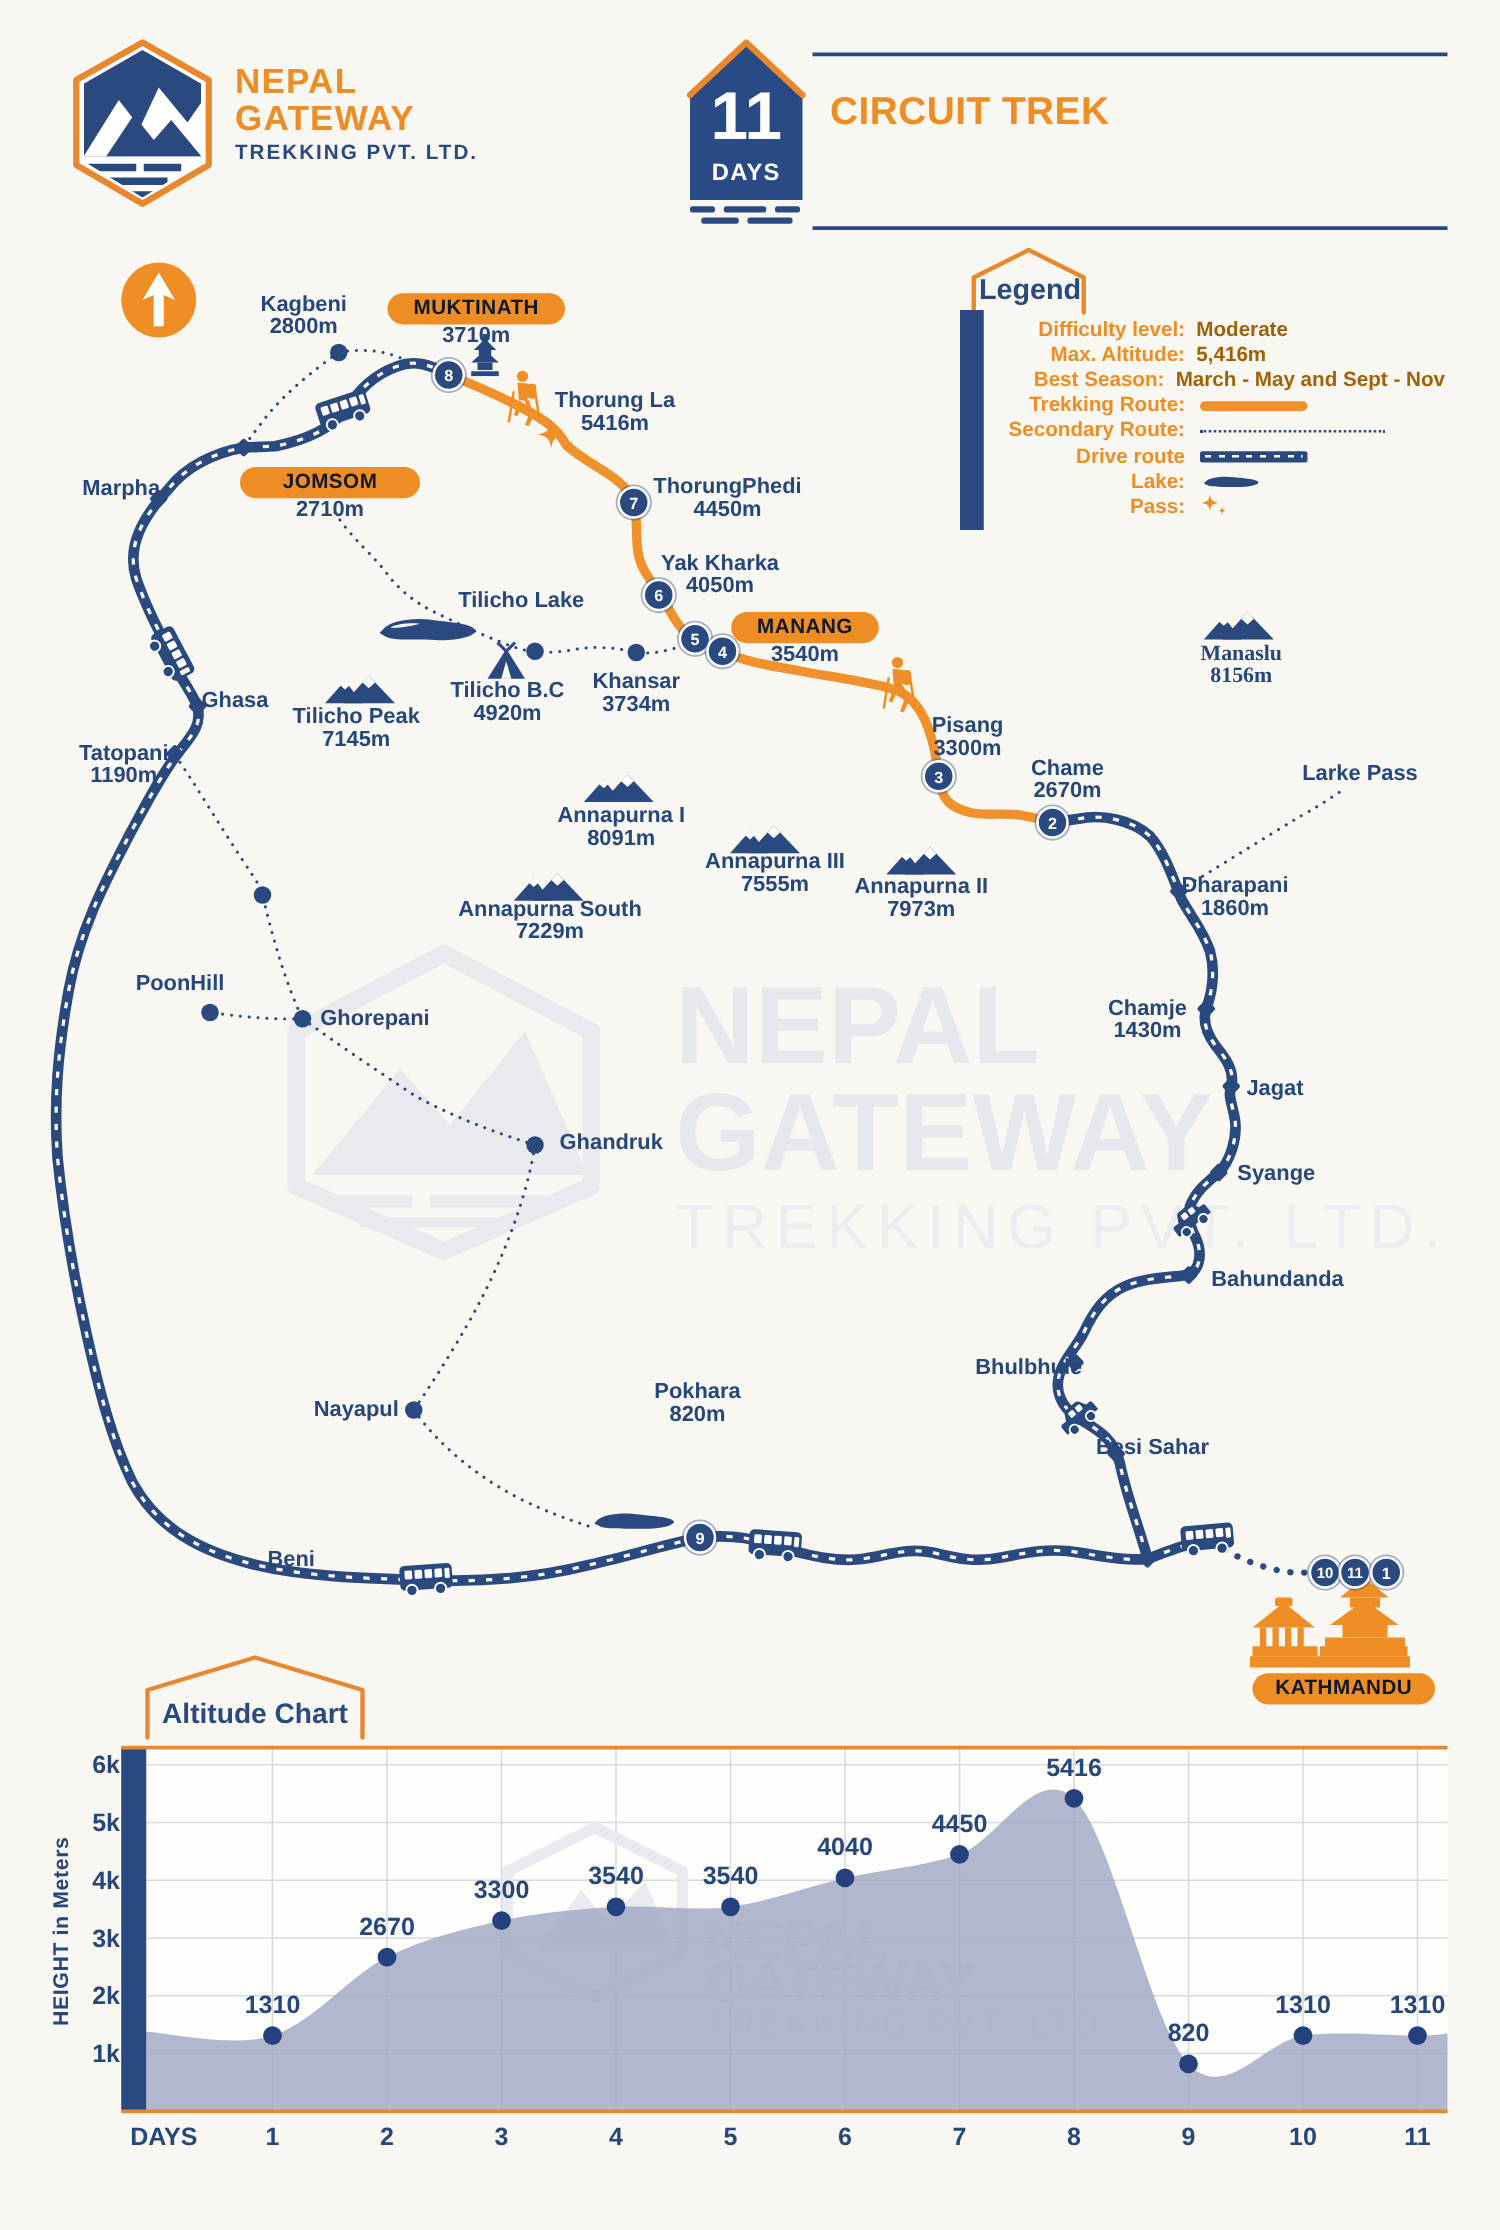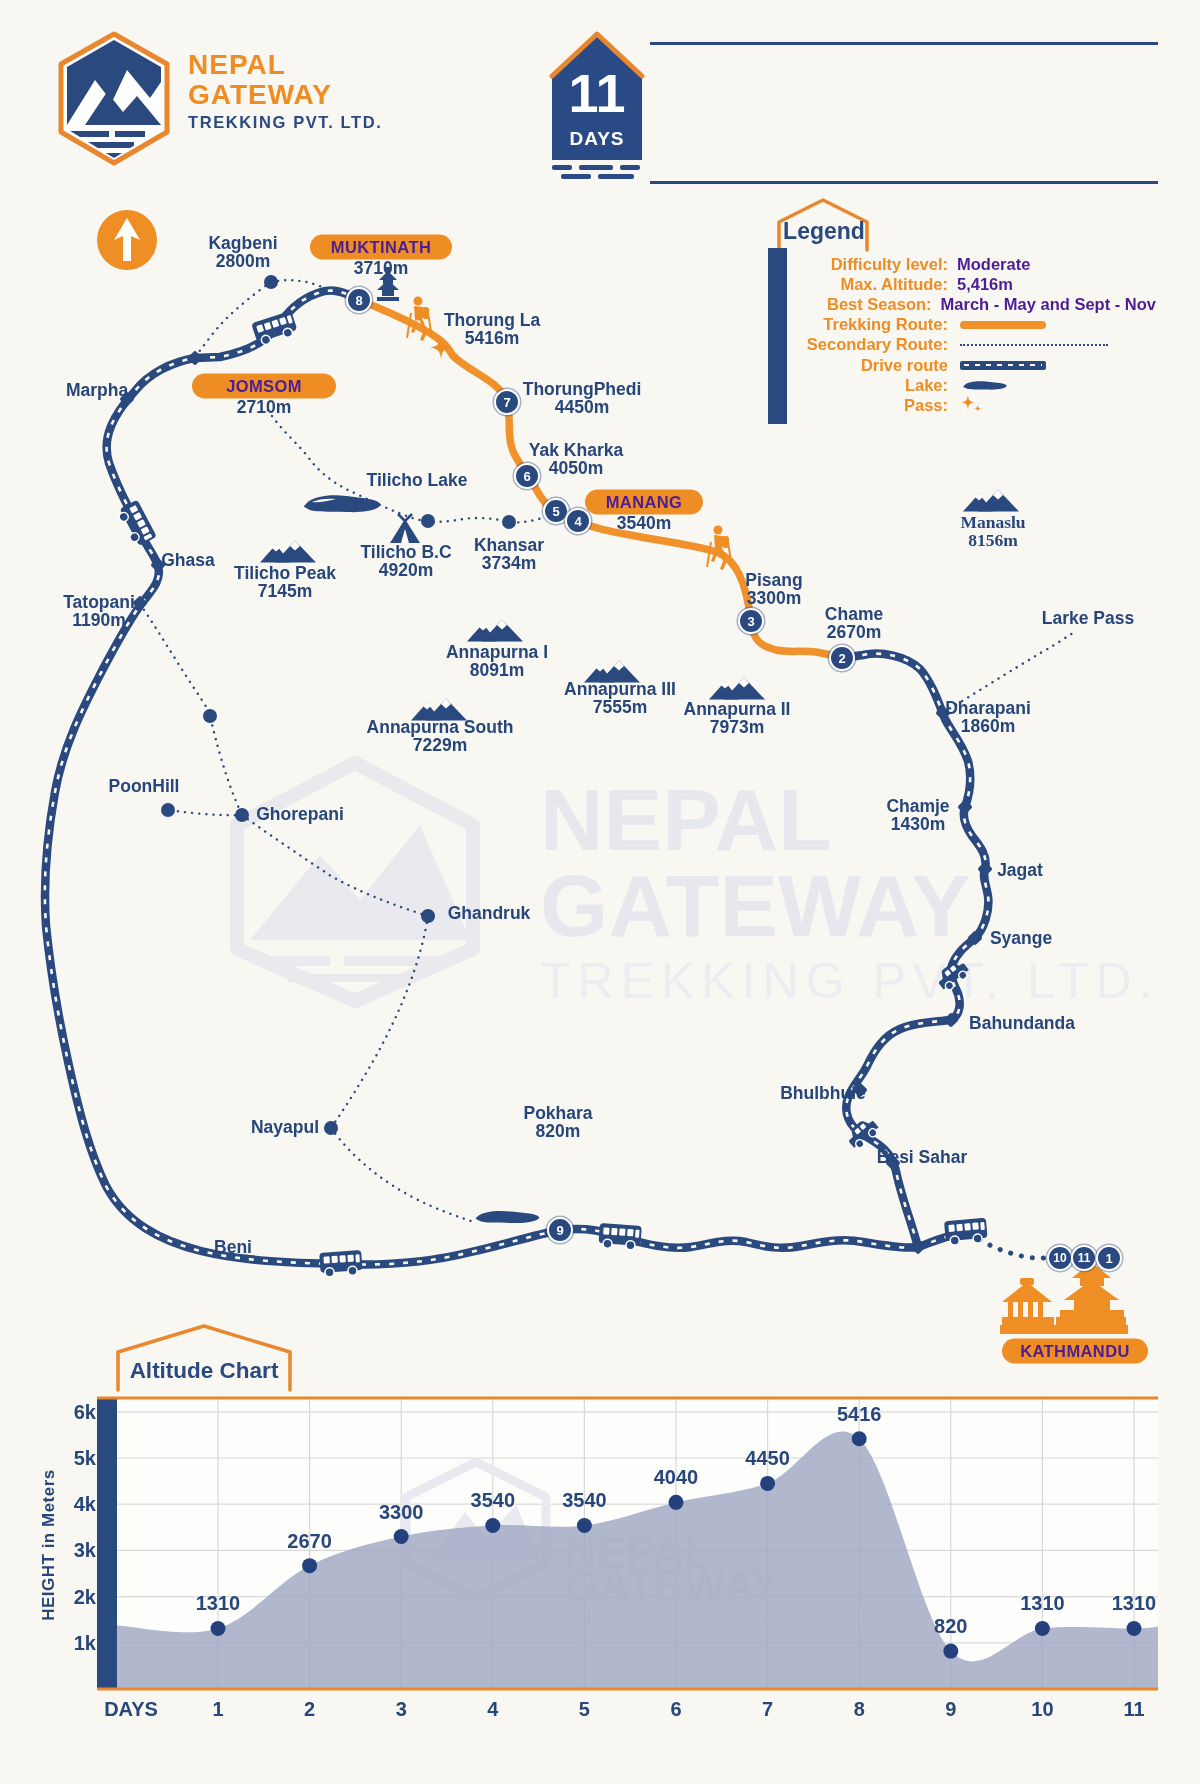--- a/index.html
+++ b/index.html
@@ -20,33 +20,33 @@
   .days-dashes i{display:block;height:5px;background:#2a4a86;border-radius:2px;}
   .main-title{position:absolute;left:664px;top:72px;color:#ee8d23;font-size:31px;font-weight:800;letter-spacing:.4px;line-height:33px;}
   
   .legend{position:absolute;left:768px;top:194px;width:392px;height:250px;}
   .legend-house{position:absolute;left:2px;top:2px;}
   .legend-title{position:absolute;left:11px;top:24px;width:90px;text-align:center;color:#29497f;font-size:23px;font-weight:700;}
   .legend-bar{position:absolute;left:0;top:54px;width:19px;height:176px;background:#29497f;}
   .legend-rows{position:absolute;left:32px;top:60px;width:356px;}
   .lrow{display:flex;align-items:center;height:20.2px;}
   .lrow .ll{width:148px;text-align:right;color:#ee8d23;font-size:16.5px;font-weight:600;white-space:nowrap;}
-  .lrow .lv{margin-left:9px;color:#4c1d95;font-size:16.5px;font-weight:600;white-space:nowrap;}
+  .lrow .lv{margin-left:9px;color:#a16207;font-size:16.5px;font-weight:600;white-space:nowrap;}
   .sw{margin-left:12px;}
   .sw-trek{width:86px;height:8px;border-radius:4px;background:#f0912b;}
   .sw-sec{width:148px;border-top:2.6px dotted #29497f;}
   .sw-drive{width:86px;height:9px;border-radius:2px;background:#29497f;position:relative;}
   .sw-drive i{position:absolute;left:4px;right:4px;top:3.2px;height:2.6px;
      background:repeating-linear-gradient(90deg,#fff 0 5px,transparent 5px 11px);}
   
   #map-els{position:absolute;left:0;top:0;width:1200px;height:1784px;padding-left:15px;}
   #map-els > div{position:absolute;}
   .map-label{color:#274679;font-size:17.5px;font-weight:600;line-height:1.05;text-align:center;
              transform:translate(-50%,-50%);white-space:nowrap;}
-  .badge{transform:translate(-50%,-50%);background:#ee8d23;color:#4c1d95;font-weight:700;font-size:16.5px;
+  .badge{transform:translate(-50%,-50%);background:#ee8d23;color:#0f172a;font-weight:700;font-size:16.5px;
          letter-spacing:.4px;height:25px;line-height:25px;border-radius:13px;text-align:center;}
   .badge-sub{position:absolute;transform:translate(-50%,-50%);color:#274679;font-size:17.5px;font-weight:600;white-space:nowrap;}
   .stop{transform:translate(-50%,-50%);width:26px;height:26px;border-radius:50%;background:#29497f;
         border:2px solid #fff;box-shadow:0 0 0 1.5px rgba(41,73,127,.4);color:#fff;font-size:13px;
         font-weight:700;display:flex;align-items:center;justify-content:center;box-sizing:border-box;}
   .mdot{transform:translate(-50%,-50%);width:14px;height:14px;border-radius:50%;background:#29497f;}
   .mnode{transform:translate(-50%,-50%) rotate(45deg);width:11px;height:11px;background:#29497f;border-radius:2px;}
   .micon{transform:translate(-50%,-50%);}
   
   .chart-house{position:absolute;left:112px;top:1322px;}
@@ -522,20 +522,21 @@
           <i style="width:20px"></i>
         </div>
       <div class="r" style="justify-content:center">
           <i style="width:30px"></i>
           <i style="width:36px"></i>
         </div>
     </div>
   </div>
 
   <div class="main-title">
+    <div>CIRCUIT TREK</div>
   </div>
 
   <div class="legend">
     <svg class="legend-house" width="110" height="56" viewBox="0 0 110 56">
       <polyline points="9,54 9,26 53,4 97,26 97,54" fill="none" stroke="#e8872e" stroke-width="3.5" stroke-linecap="round" stroke-linejoin="round"></polyline>
     </svg>
     <div class="legend-title">Legend</div>
     <div class="legend-bar"></div>
     <div class="legend-rows">
       <div class="lrow">

